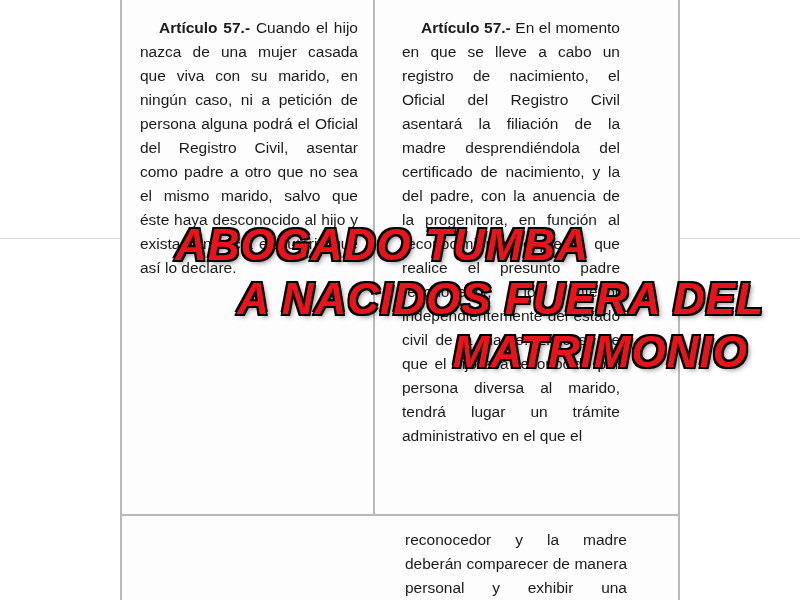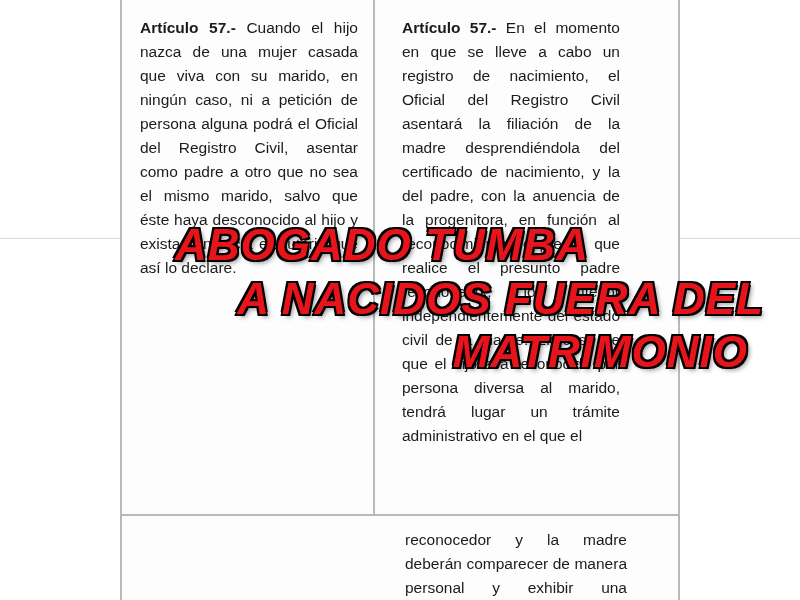--- a/index.html
+++ b/index.html
@@ -88,21 +88,21 @@
     width: 218px;
     font-family: "Liberation Sans", sans-serif;
     font-size: 15.5px;
     line-height: 1.55;
     color: #1b1b1b;
     text-align: justify;
     text-justify: inter-word;
   }
   .col.left  { left: 20px; }
   .col.right { left: 282px; }
-  .col .lead { font-weight: bold; }
+  .col .lead { font-weight: bold; margin-left: 19px; }
 
   .col.bottom {
     position: absolute;
     top: 528px;
     left: 285px;
     width: 222px;
   }
 
   
   .overlay {

